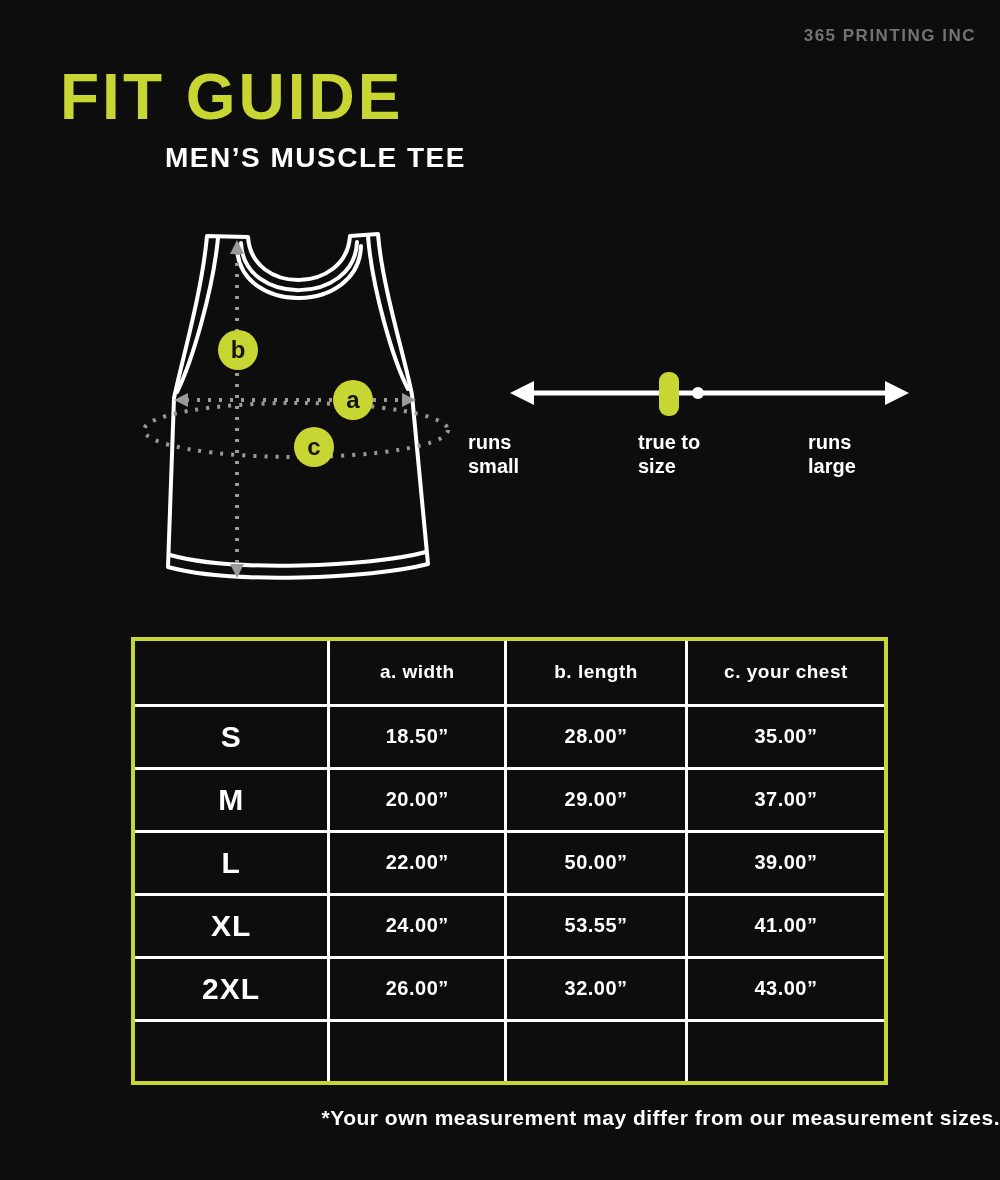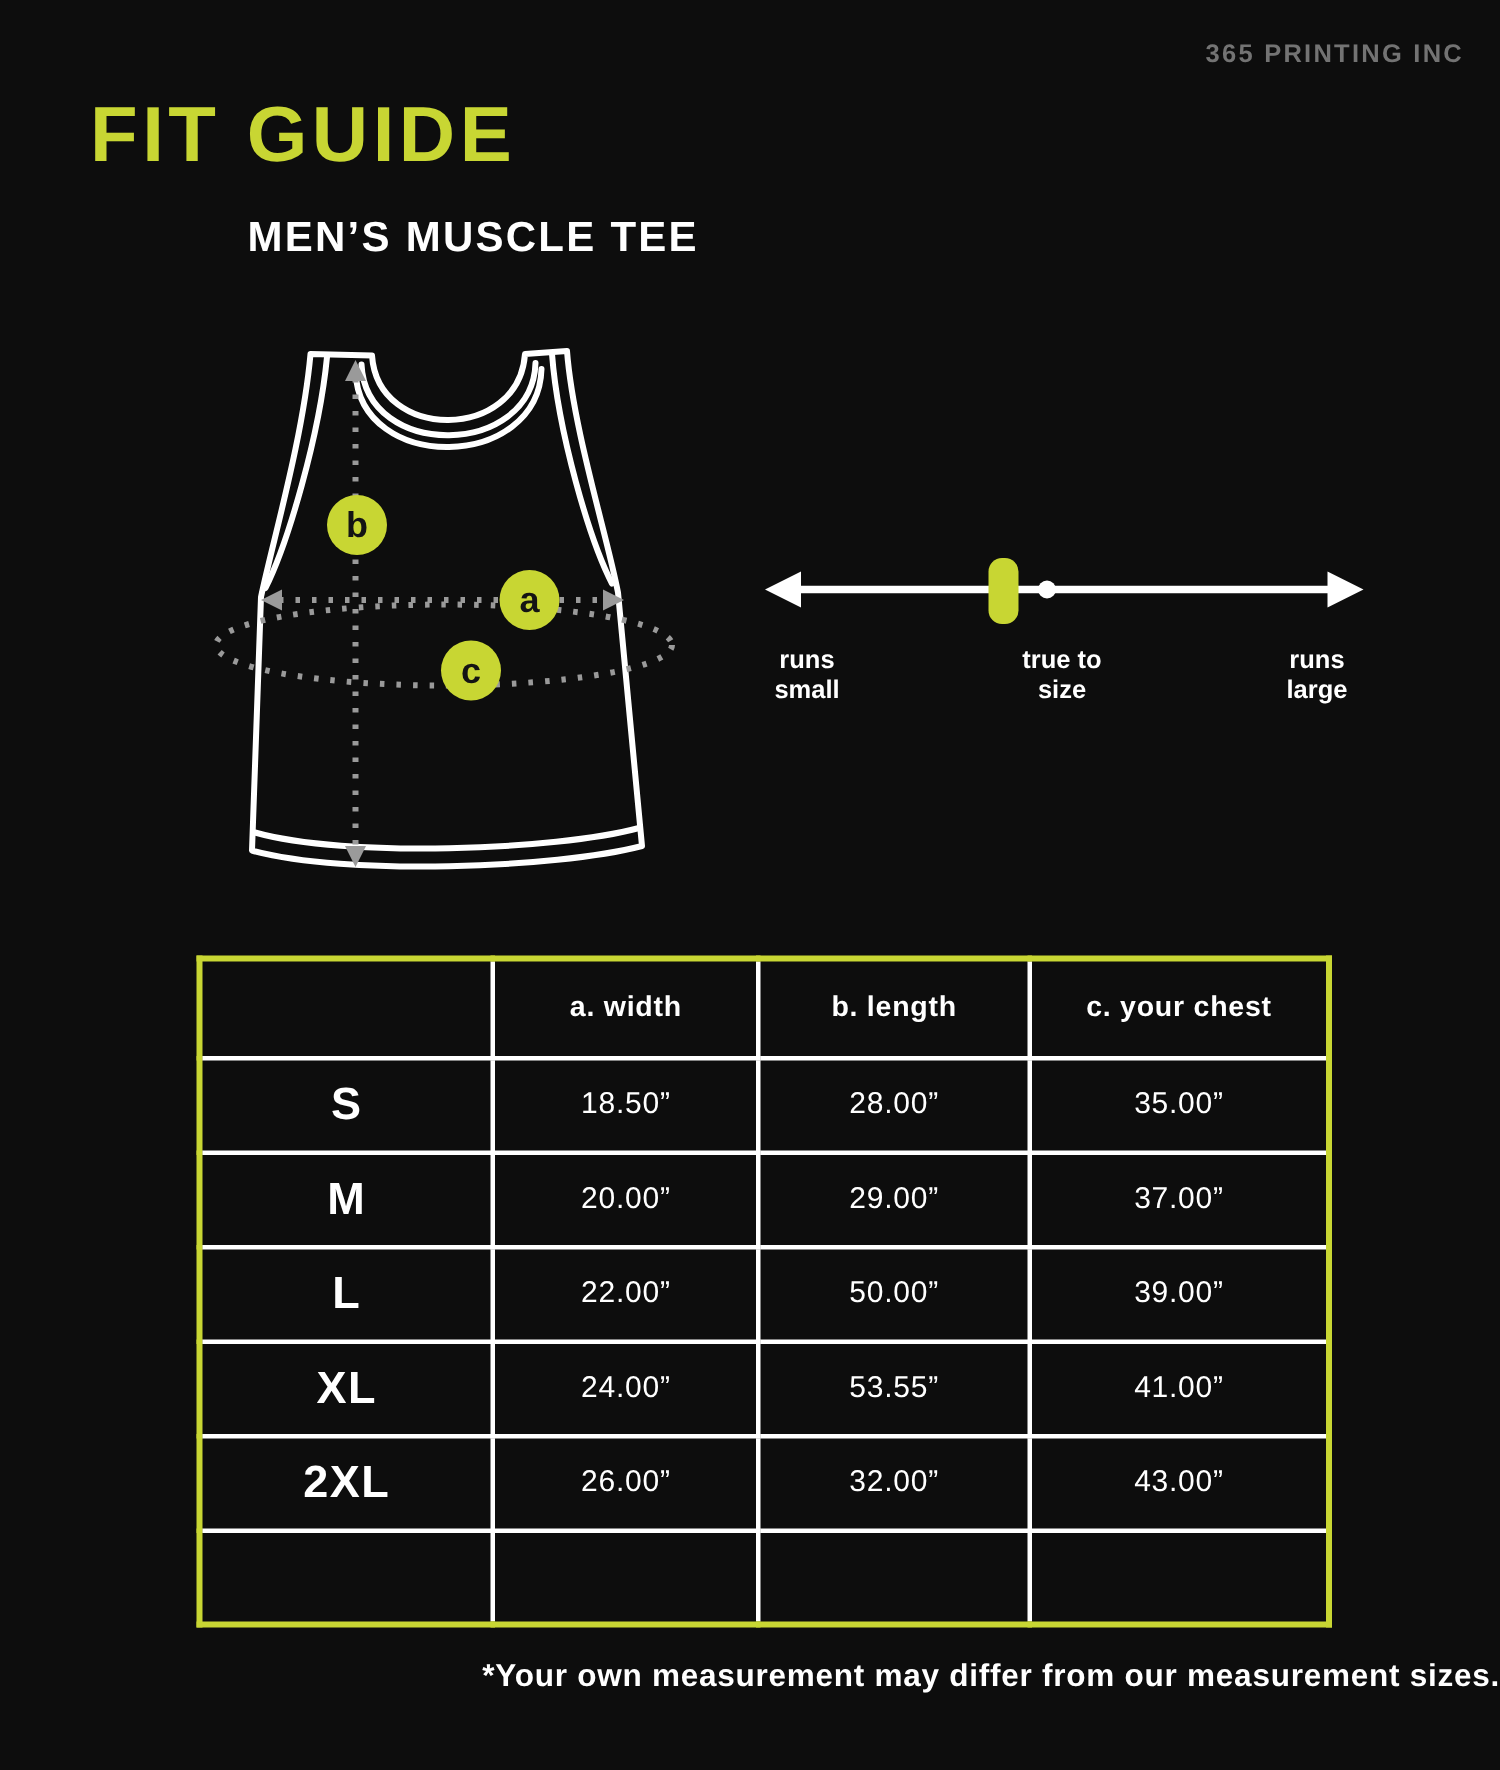--- a/index.html
+++ b/index.html
@@ -14,34 +14,34 @@
   .abs{position:absolute;}
 
   
   .brand{
     top:26px;right:24px;
     font-size:17px;font-weight:700;letter-spacing:1.5px;
     color:#737373;
   }
   .title{
     top:60px;left:60px;
-    font-size:52px;font-weight:700;letter-spacing:3px;
+    font-size:64px;font-weight:700;letter-spacing:3px;
     color:#c8d633;
   }
   .subtitle{
     top:142px;left:165px;
     font-size:28px;font-weight:700;letter-spacing:1.5px;
     color:#ffffff;
   }
 
   
   .scale-label{
     width:140px;top:430px;
-    text-align:center;
-    font-size:17px;font-weight:700;line-height:1.2;
+    text-align:left;
+    font-size:20px;font-weight:700;line-height:1.2;
     white-space:pre-line;
     color:#ffffff;
   }
 
   
   .size-table-wrap{left:131px;top:637px;width:877px;}
   table.size-table{
     width:757px;
     border-collapse:collapse;
     table-layout:fixed;
@@ -50,21 +50,21 @@
   table.size-table td,table.size-table th{
     border:3px solid #ffffff;
     text-align:center;vertical-align:middle;
     color:#ffffff;
     padding:0;
   }
   table.size-table tr.hdr{height:66px;}
   table.size-table tr.row{height:63px;}
   th.colhead{font-size:19px;font-weight:700;letter-spacing:0.5px;}
   td.size{font-size:30px;font-weight:700;letter-spacing:1px;}
-  td.val{font-size:20px;font-weight:400;letter-spacing:0.5px;}
+  td.val{font-size:20px;font-weight:700;letter-spacing:0.5px;}
 
   .footnote{
     top:1106px;left:0;width:1000px;
     text-align:right;
     font-size:21px;font-weight:700;letter-spacing:0.5px;
     color:#ffffff;
   }
 </style>
 </head>
 <body>

